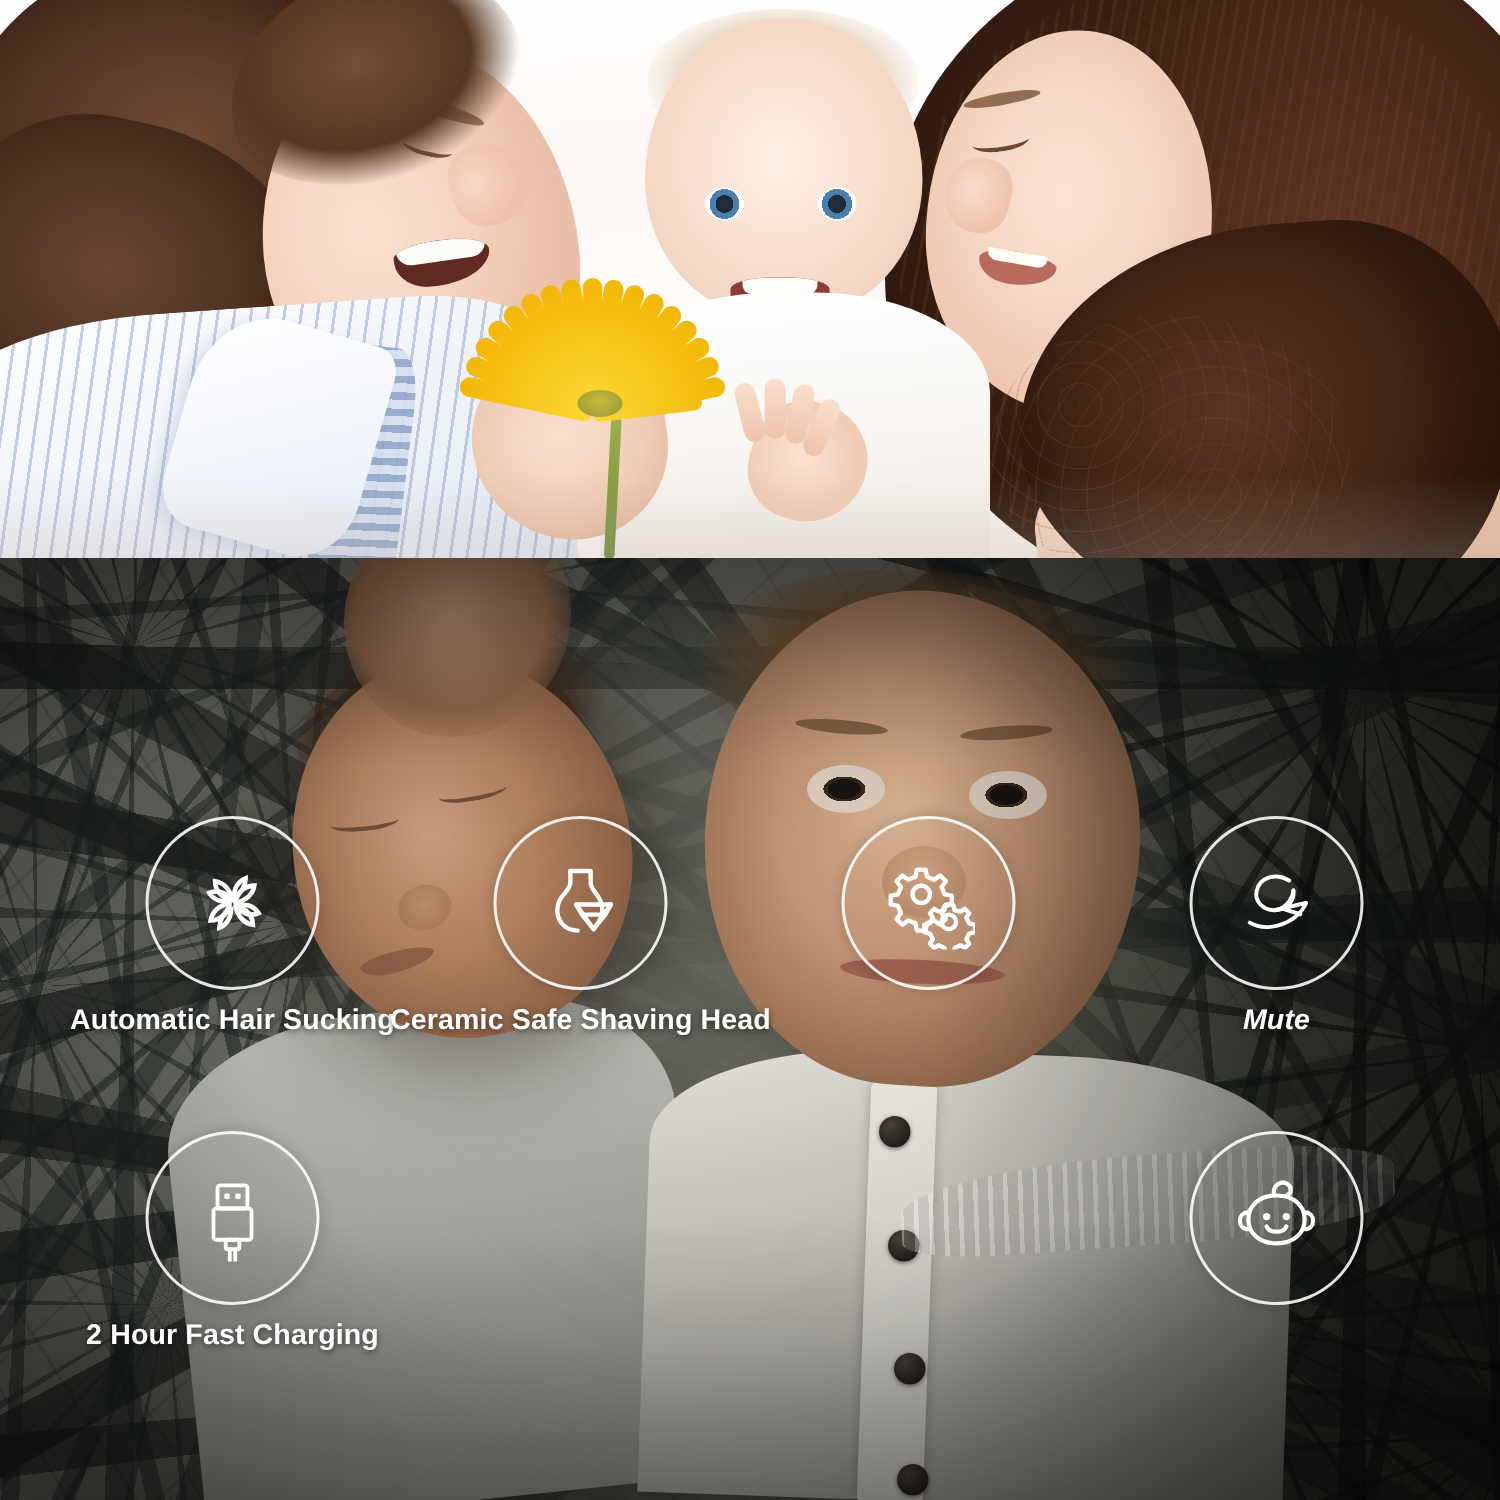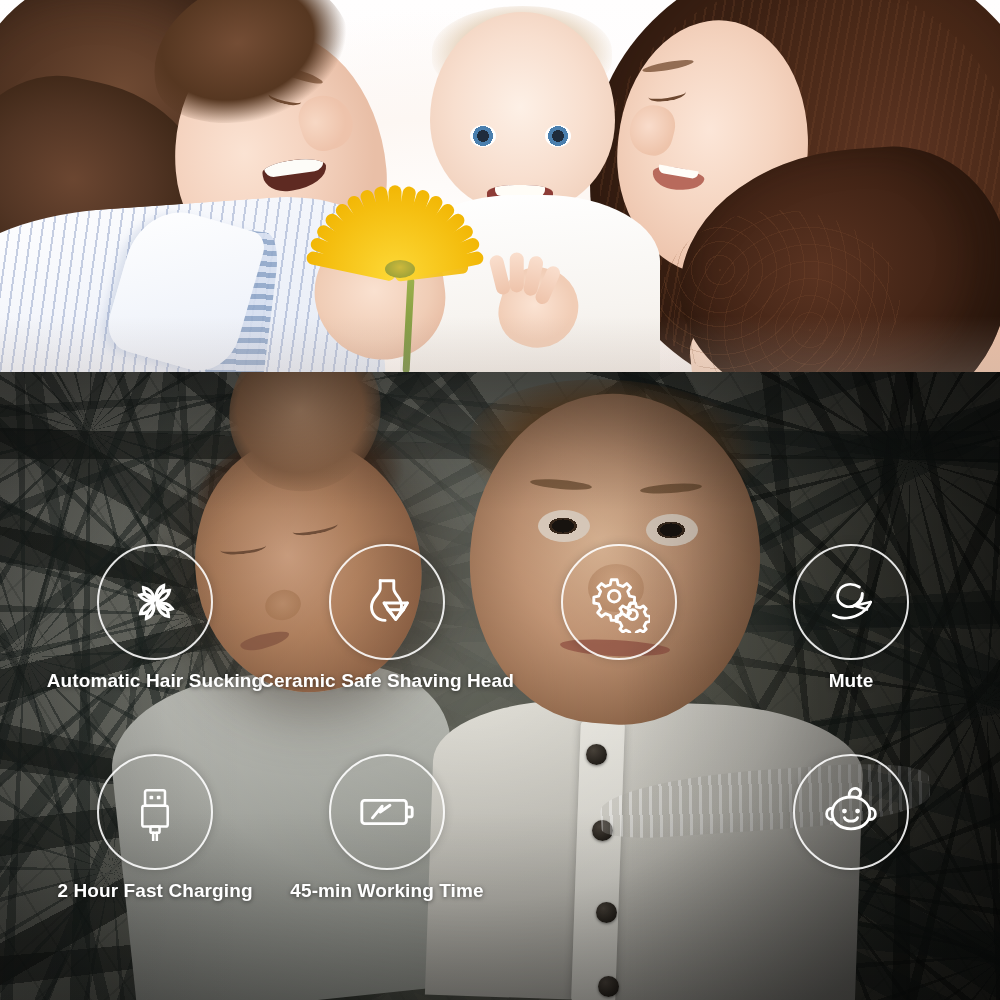--- a/index.html
+++ b/index.html
@@ -223,21 +223,21 @@
       linear-gradient(90deg, rgba(0,0,0,.05) 0%, rgba(0,0,0,0) 25%, rgba(0,0,0,0) 62%, rgba(0,0,0,.45) 100%),
       linear-gradient(180deg, rgba(0,0,0,.25) 0%, rgba(0,0,0,0) 22%, rgba(0,0,0,0) 70%, rgba(0,0,0,.22) 100%);}
 
   
   .features{position:absolute;left:0;top:372px;width:1000px;height:628px;}
   .frow{position:absolute;left:0;width:1000px;height:210px;}
   .frow.r1{top:160px;}
   .frow.r2{top:370px;}
   .fcell{position:absolute;top:0;width:230px;height:210px;}
   .fcell.c0{left:40px;}  .fcell.c1{left:272px;}
-  .fcell.c2{left:504px;} .fcell.c3{left:736px;}
+  .fcell.c2{left:504px;} .fcell.c3{left:736px;font-style:italic;}
 
   .circle{position:absolute;left:50%;top:12px;transform:translateX(-50%);
     width:112px;height:112px;border-radius:50%;
     border:2px solid rgba(255,255,255,.88);
     display:flex;align-items:center;justify-content:center;
     box-shadow:0 0 10px rgba(0,0,0,.18);}
   .circle svg{display:block;}
   .flabel{position:absolute;left:0;top:138px;width:230px;text-align:center;
     color:#ffffff;font-size:19px;font-weight:bold;letter-spacing:.1px;
     font-family:"Liberation Sans",sans-serif;
@@ -440,30 +440,20 @@
             <rect x="34" y="14" width="4" height="4" rx="1" fill="#ffffff" stroke="none"></rect>
             <rect x="18" y="25" width="28" height="23" rx="2"></rect>
             <rect x="27" y="48" width="10" height="7" rx="1.5"></rect>
             <path d="M30 55 v9"></path>
             <path d="M34 55 v9"></path>
           </svg>
         </div>
         <div class="flabel">2 Hour Fast Charging</div>
       </div>
 
-      <div class="fcell c1">
-        <div class="circle">
-          <svg width="62" height="62" viewBox="0 0 64 64" fill="none" stroke="#ffffff" stroke-width="3" stroke-linecap="round" stroke-linejoin="round">
-            <rect x="6" y="20" width="46" height="24" rx="3"></rect>
-            <path d="M52 27 h4 a2 2 0 0 1 2 2 v6 a2 2 0 0 1 -2 2 h-4"></path>
-            <path d="M17 38 L27 26 L25 32 L35 25"></path>
-          </svg>
-        </div>
-        <div class="flabel">45-min Working Time</div>
-      </div>
 
 
       <div class="fcell c3">
         <div class="circle">
           <svg width="60" height="60" viewBox="0 0 64 64" fill="none" stroke="#ffffff" stroke-width="3" stroke-linecap="round" stroke-linejoin="round">
             <path d="M32 16 C20 16 12 23 12 33 C12 43 20 50 32 50 C44 50 52 43 52 33 C52 23 44 16 32 16 Z"></path>
             <path d="M12 28 C8 28 6 31 6 34 C6 37 8 40 12 40"></path>
             <path d="M52 28 C56 28 58 31 58 34 C58 37 56 40 52 40"></path>
             <path d="M30 14 C30 8 36 5 40 8 C43 10 43 15 39 16"></path>
             <circle cx="25" cy="31" r="2.6" fill="#ffffff" stroke="none"></circle>

